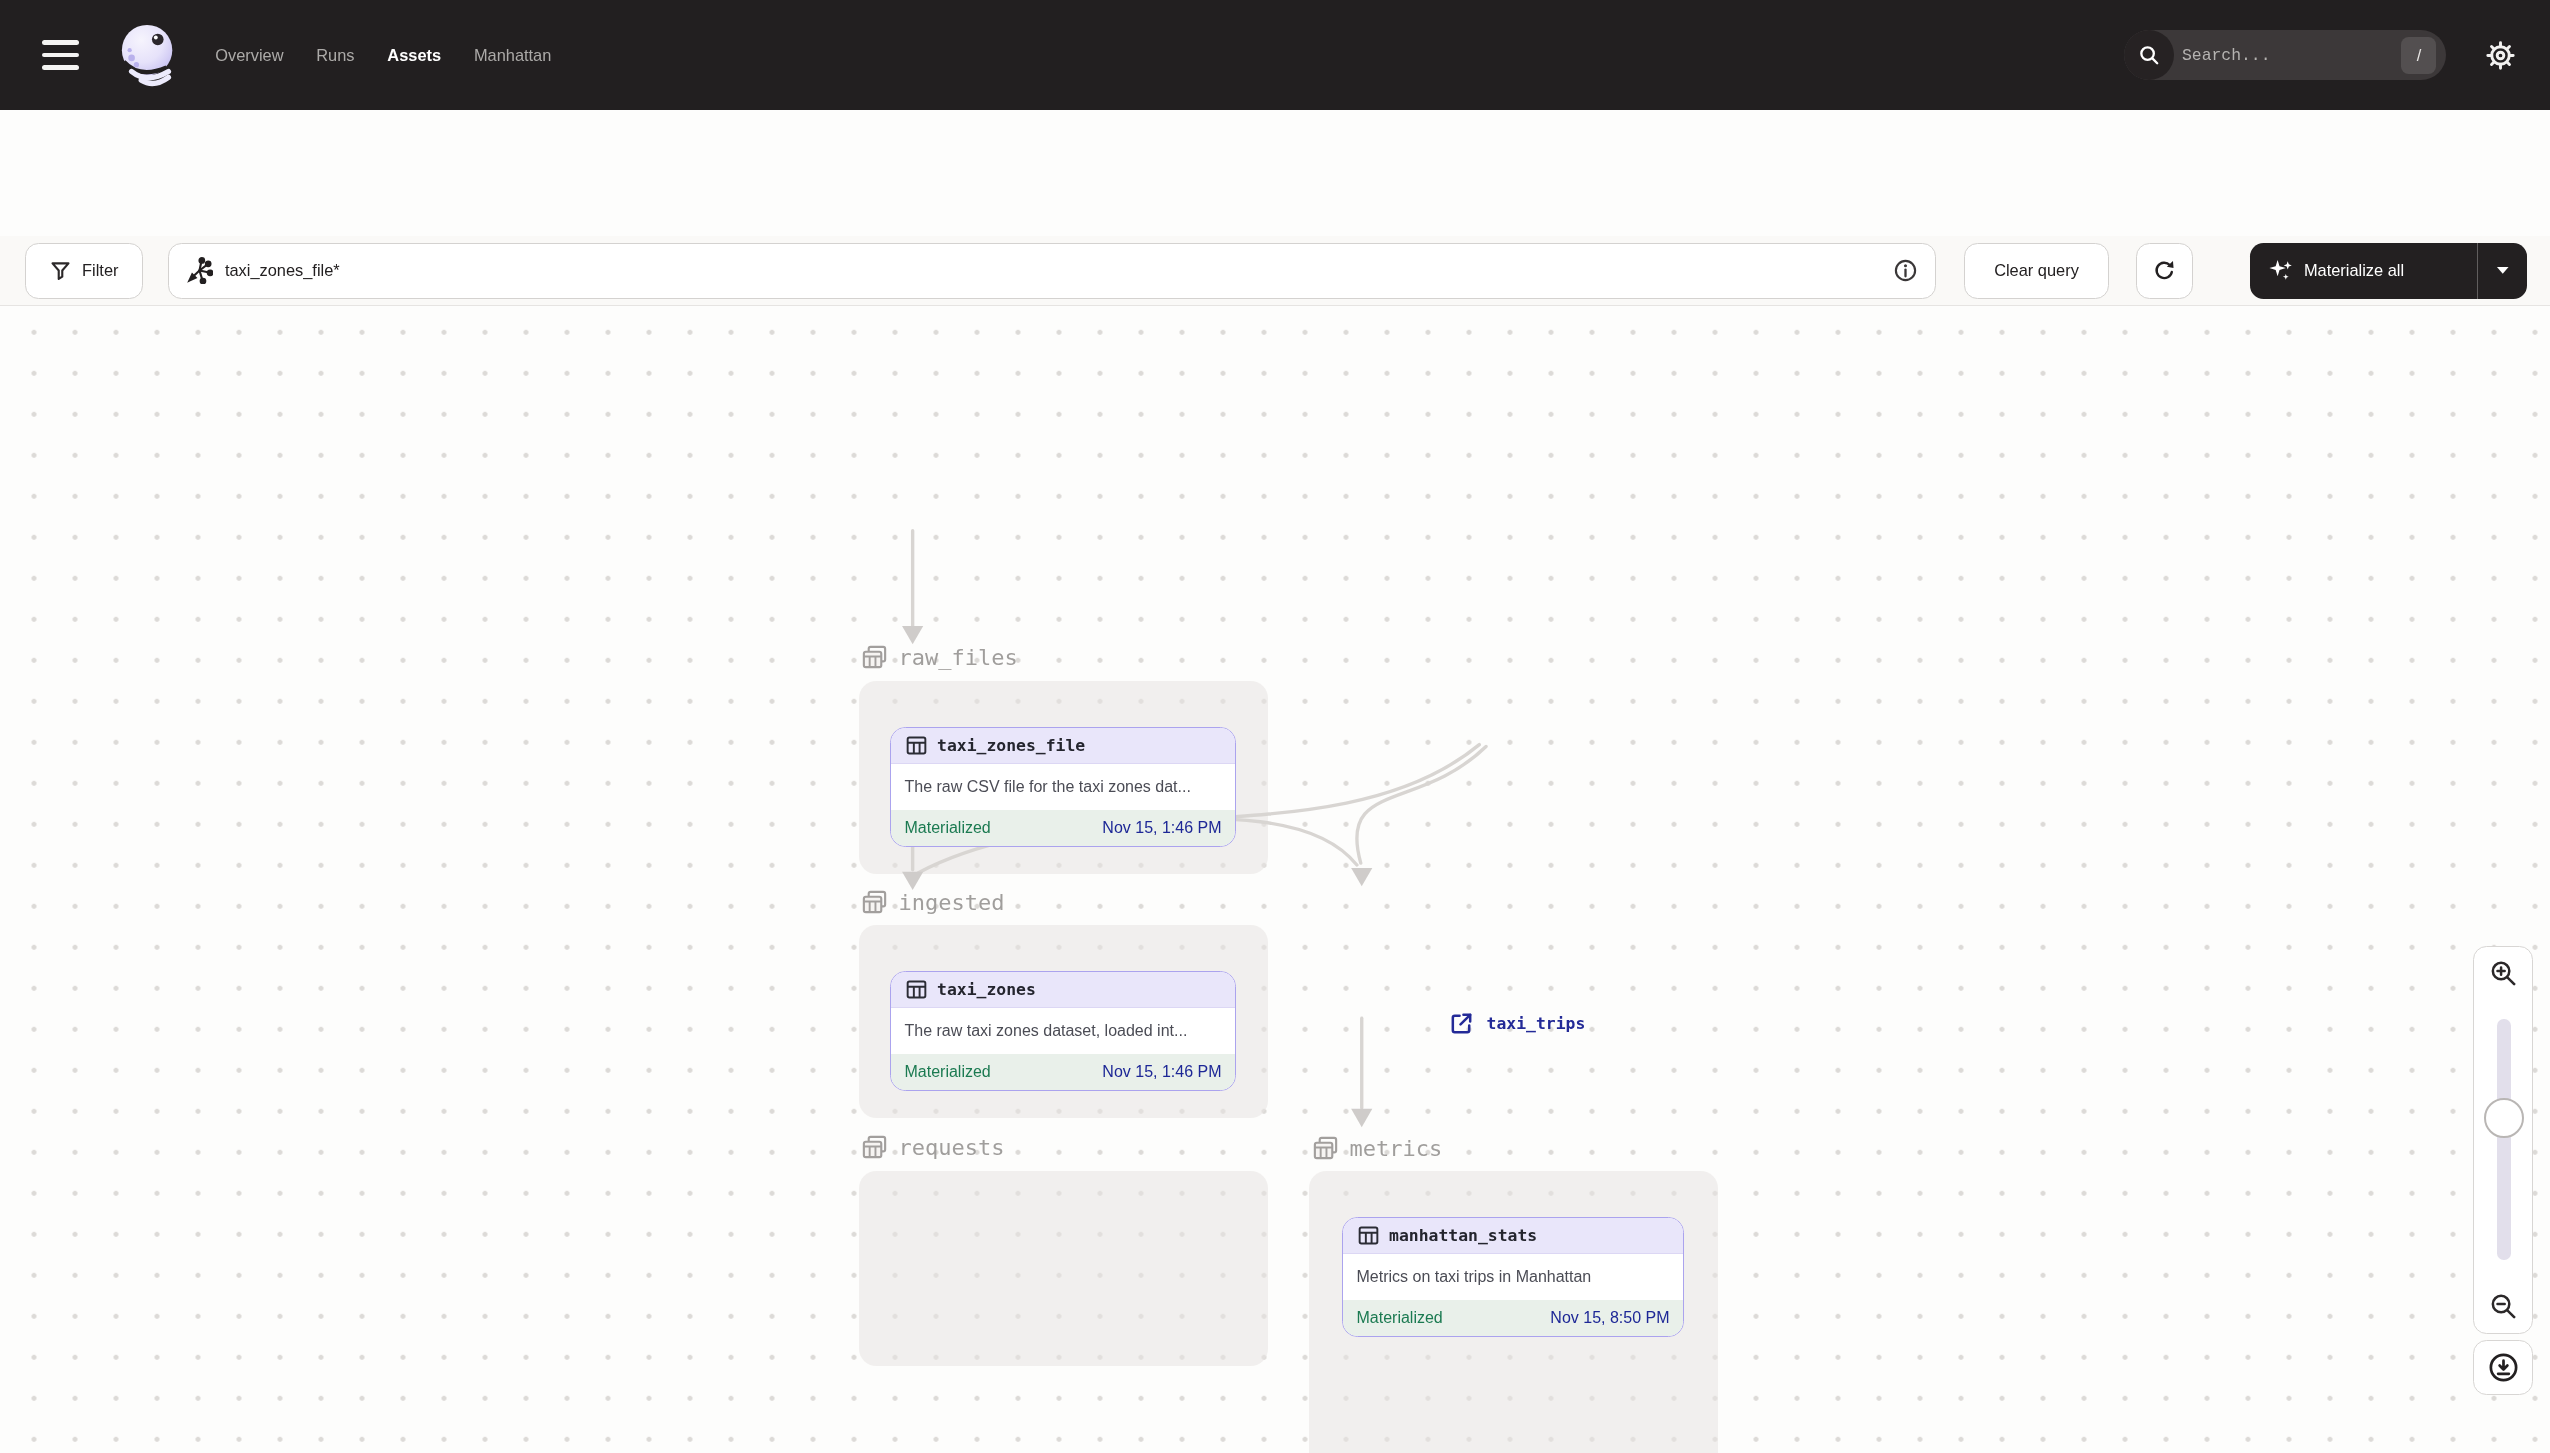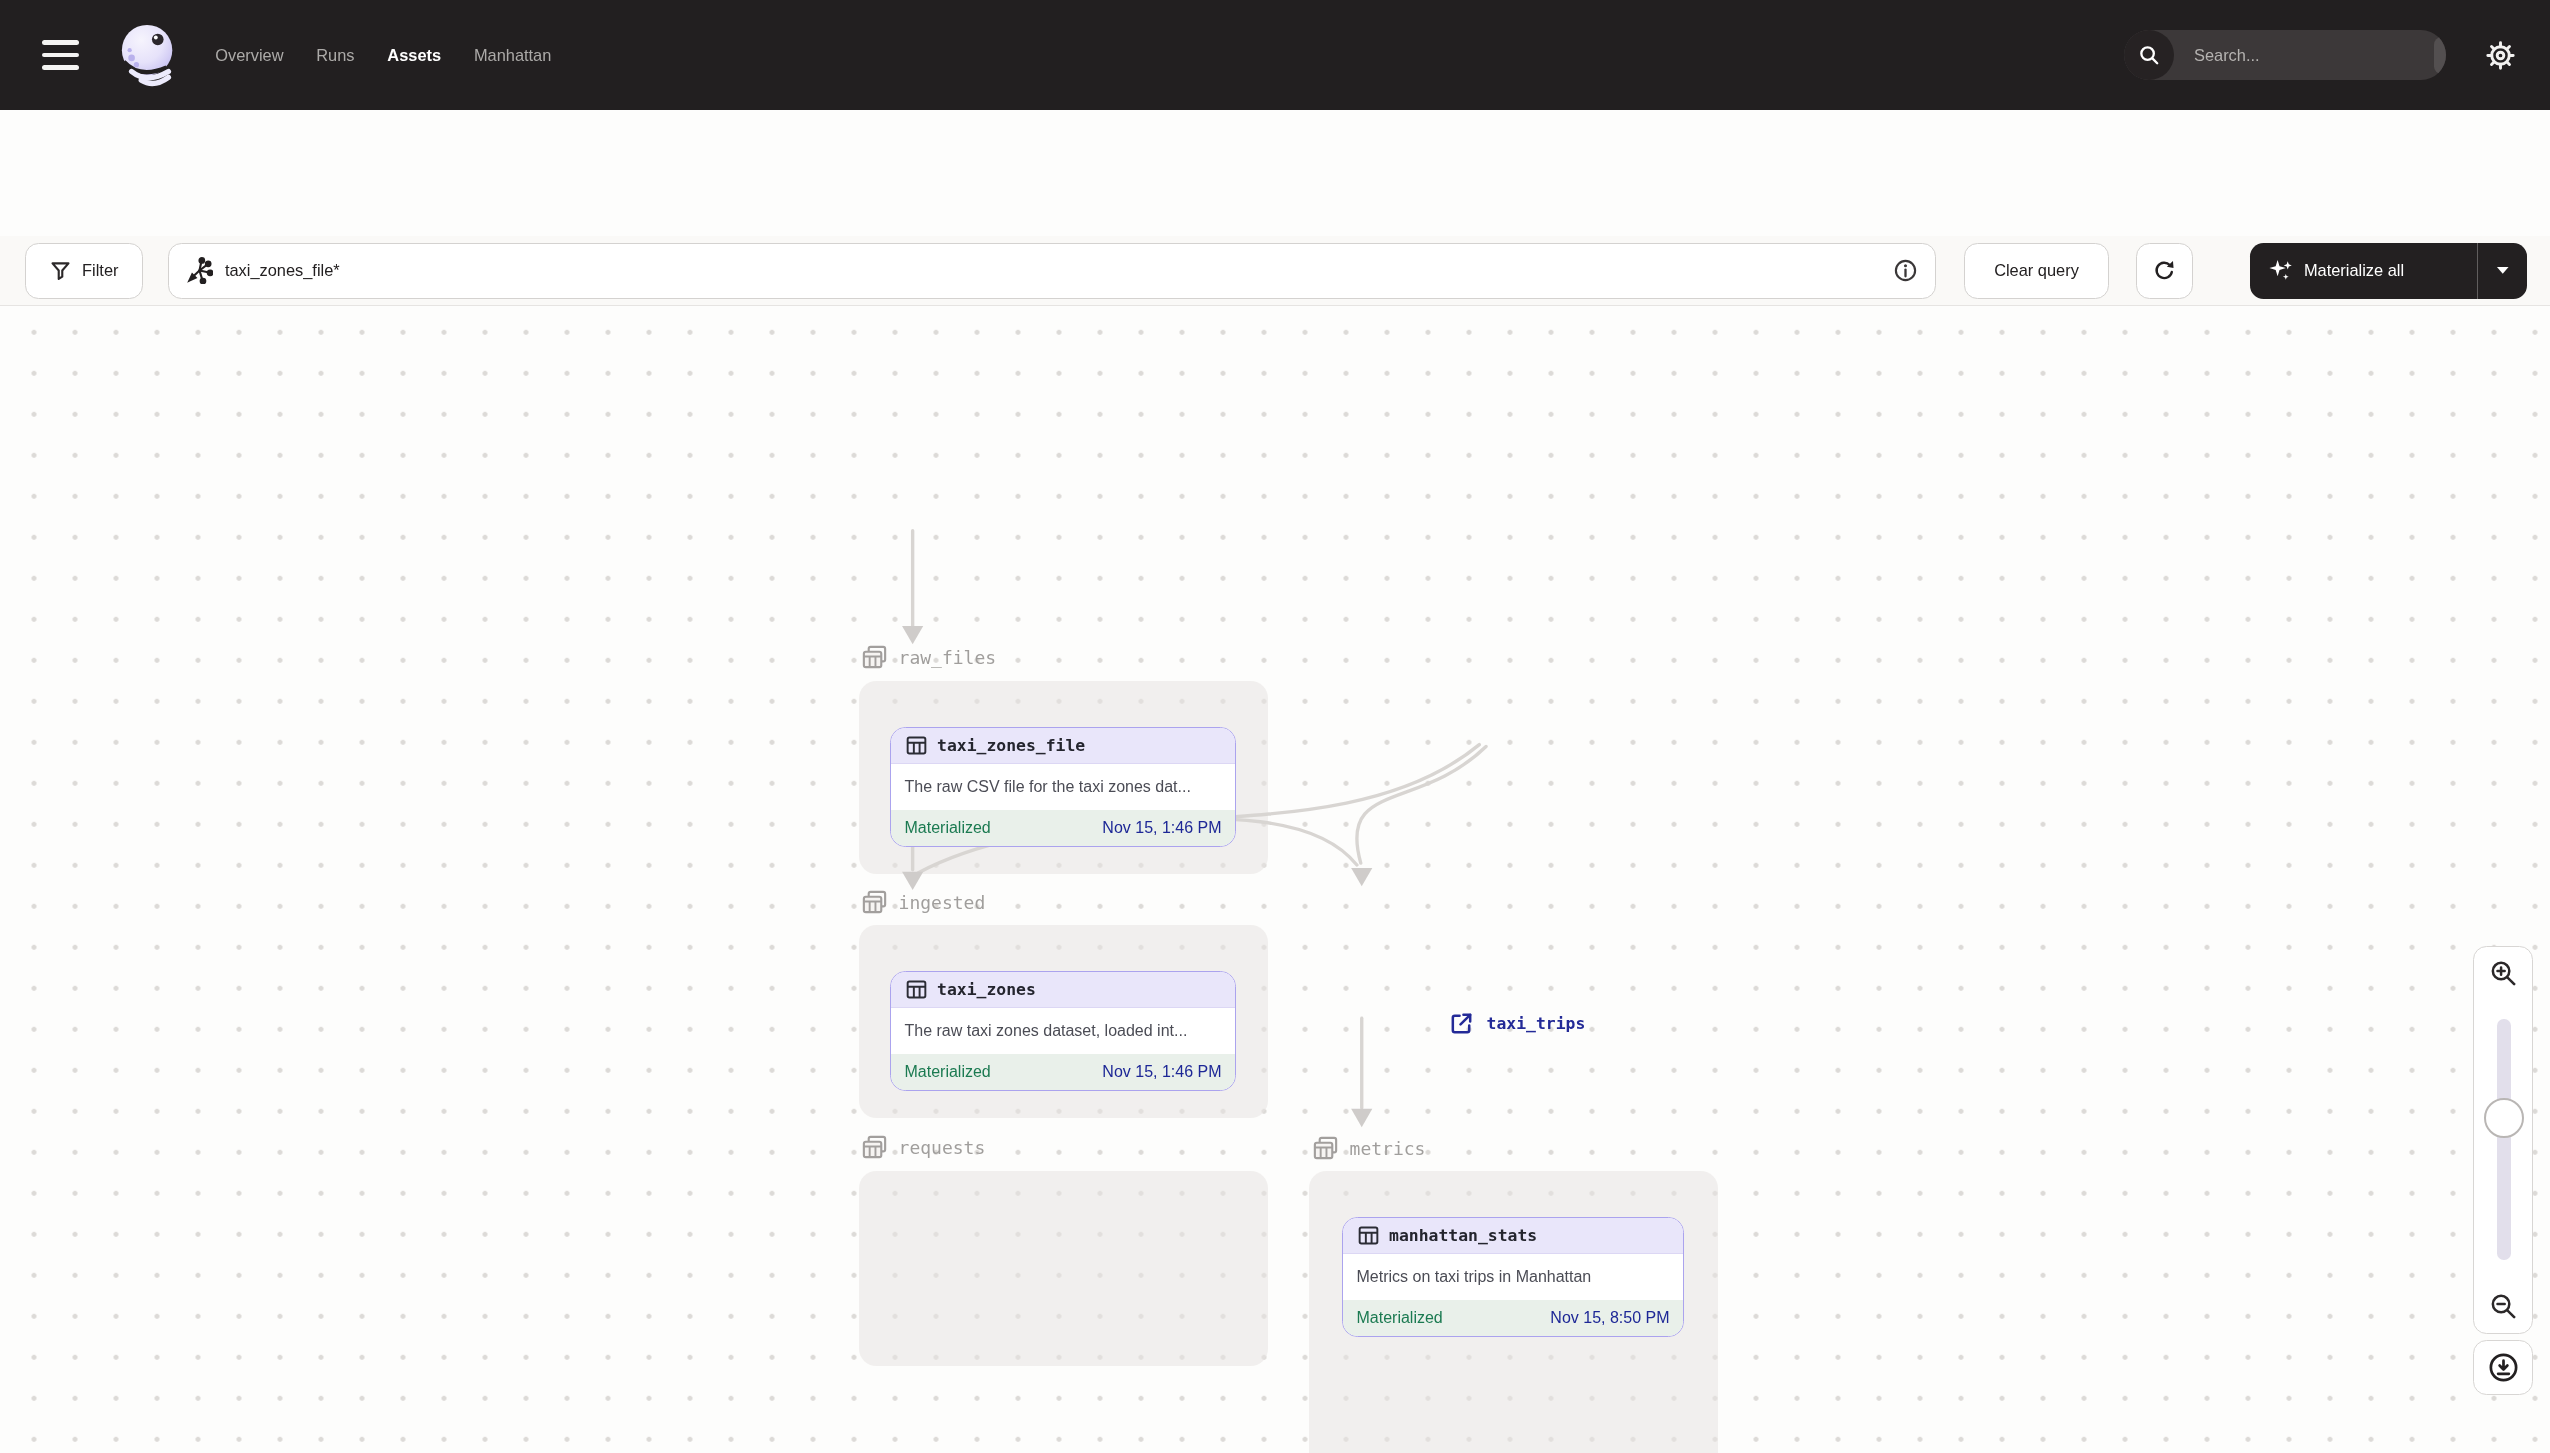--- a/index.html
+++ b/index.html
@@ -16,21 +16,21 @@
   .logo { margin-left:5.8px; width:100px; height:100px; display:flex; align-items:center; justify-content:center; }
   .navlinks { display:flex; align-items:center; gap:29px; margin-left:13.5px; }
   .navlink { font-size:16.4px; color:#acaaa8; cursor:pointer; padding:5.8px 1.9px; }
   .navlink.active { color:#ffffff; font-weight:700; }
   .nav-right { margin-left:auto; display:flex; align-items:center; gap:29px; margin-right:25px; }
   .searchbox { display:flex; align-items:center; width:322px; height:50px; border-radius:25px;
                background:#3c3839; overflow:hidden; }
   .search-circle { width:50px; height:50px; border-radius:25px; background:#262223;
                    display:flex; align-items:center; justify-content:center; flex:0 0 auto; }
   .searchbox input { flex:1; background:transparent; border:none; outline:none; color:#e8e6e4;
-                     font-size:16.4px; padding:0 20px; font-family:Liberation Sans, sans-serif; }
+                     font-size:16.4px; padding:0 8px; font-family:Liberation Mono, monospace; }
   .searchbox input::placeholder { color:#b5b3b1; }
   .slash-badge { width:35px; height:37px; margin-right:9.6px; border-radius:7.7px; background:#534f50;
                  color:#e9e7e5; font-size:16.4px; display:flex; align-items:center; justify-content:center; flex:0 0 auto;}
   .gearbtn { width:50px; height:50px; display:flex; align-items:center; justify-content:center; cursor:pointer; }
 
   
   .pageheader { position:absolute; left:0; top:110px; width:100%; height:126px; background:#faf9f7;
                 border-bottom:1px solid #eceae8; display:flex; align-items:center; }
   .page-title { font-size:21px; font-weight:700; color:#2b2829; margin-left:45px; }
   .reload-btn { position:absolute; right:23px; top:24px; height:56px; padding:0 21px;
@@ -56,21 +56,21 @@
   .mat-caret { width:50px; display:flex; align-items:center; justify-content:center;
                border-left:1px solid rgba(255,255,255,.28); }
 
   
   .graph { position:absolute; left:0; top:306px; width:2550px; height:1147px; background:#fdfdfc;
            background-image:radial-gradient(circle,#dcdad7 2.2px, transparent 2.5px);
            background-size:41px 41px; background-position:13.5px 5.8px; overflow:hidden; }
   .group-box { position:absolute; background:rgba(231,228,225,.55); border-radius:17.3px; }
   .group-label { position:absolute; display:flex; align-items:center; gap:9.6px;
                  font-family:"DejaVu Sans Mono","Liberation Mono",monospace;
-                 font-size:18px; color:#a09e9c; }
+                 font-size:22px; color:#a09e9c; }
   .edges { position:absolute; left:0; top:0; }
 
   .asset-node { position:absolute; height:120px; background:#fff; border:1.9px solid #aba3ee;
                 border-radius:15.4px; overflow:hidden; display:flex; flex-direction:column; cursor:pointer; }
   .node-header { height:36px; background:#e9e6fa; border-bottom:1px solid #dcd7f4;
                  display:flex; align-items:center; gap:9.6px; padding:0 13.5px;
                  font-family:"DejaVu Sans Mono","Liberation Mono",monospace;
                  font-size:16.4px; font-weight:700; color:#24252e; }
   .node-desc { flex:1; display:flex; align-items:center; padding:0 13.5px; font-size:16px;
                color:#4b4c55; white-space:nowrap; overflow:hidden; }

